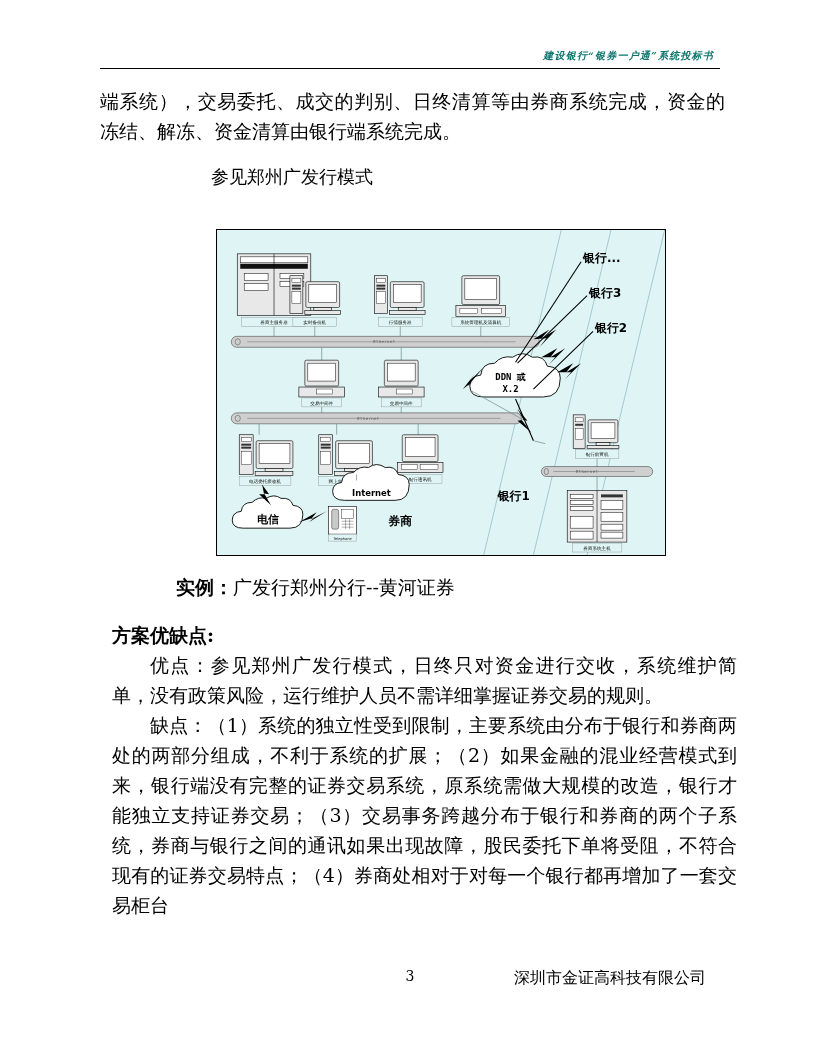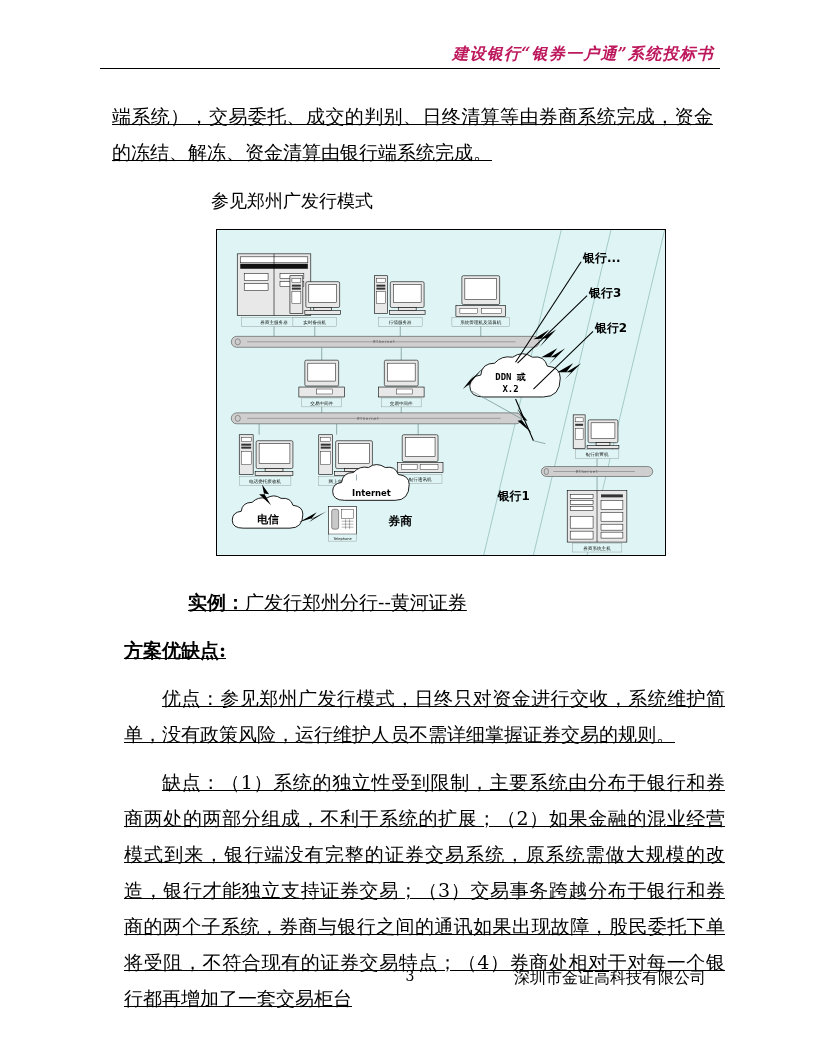--- a/index.html
+++ b/index.html
@@ -14,38 +14,37 @@
   .page{position:absolute;inset:0;}
 
   
   .header{
     position:absolute;left:100px;top:44px;width:620px;
     text-align:right;
   }
   .header-title{
     font-family:"DejaVu Serif","Liberation Serif",serif;
     font-style:italic;font-weight:bold;
-    font-size:16px;letter-spacing:1.2px;
-    color:#be185d;display:inline-block;
+    font-size:10px;letter-spacing:1.2px;
+    color:#0f766e;display:inline-block;
     padding-right:6px;
   }
   .header-rule{
     position:absolute;left:100px;top:68px;width:620px;height:0;
     border-top:1.2px solid #000;
   }
 
   
   .body{
     position:absolute;left:100px;top:86px;width:625px;
   }
   .p{
-    font-size:19px;line-height:36px;
+    font-size:19px;line-height:30px;
     text-align:justify;text-justify:inter-ideograph;
-    margin:12px;
-    text-decoration:underline;
+    margin:0;
   }
   .p.indent{text-indent:38px;}
   .p.indent2{text-indent:76px;}
   .b{font-weight:bold;}
   .sub-head{
     font-size:19px;line-height:33px;font-weight:bold;margin:0;
     text-indent:76px;
   }
   .sub-line{
     font-size:18px;line-height:30px;margin:16px;text-indent:95px;font-family:Liberation Serif, serif;

